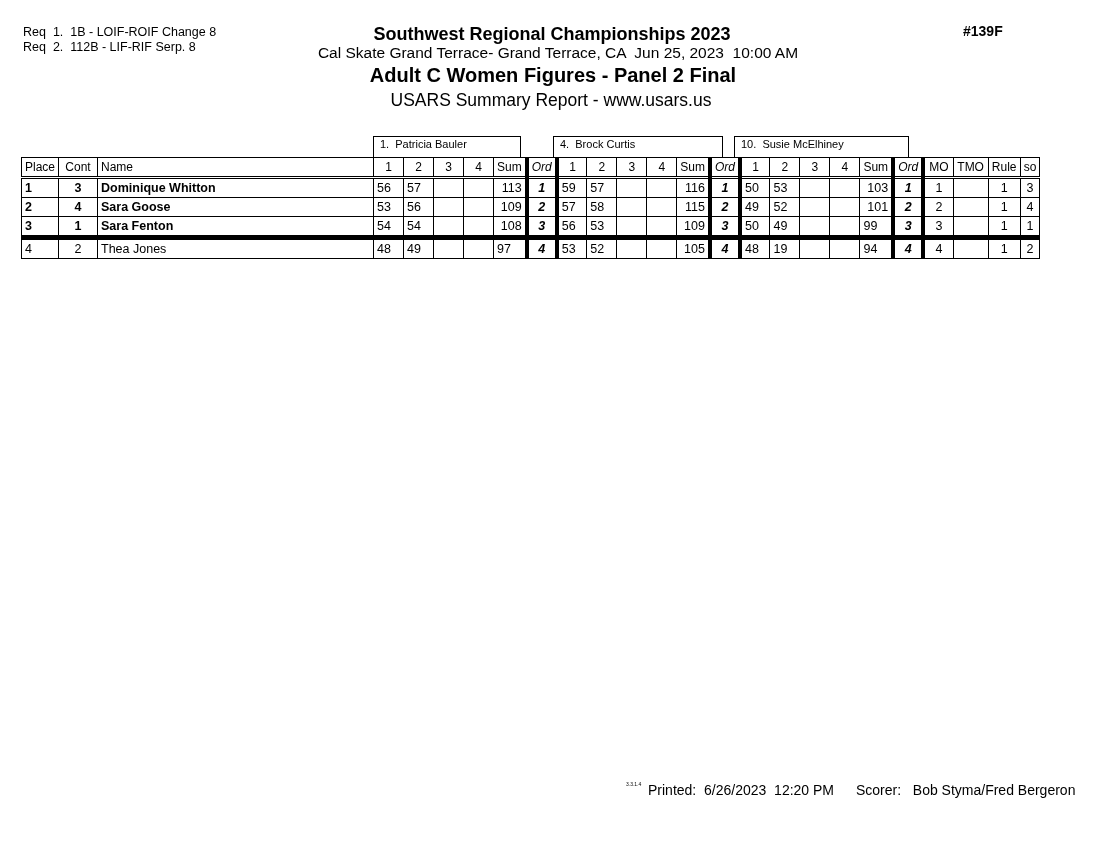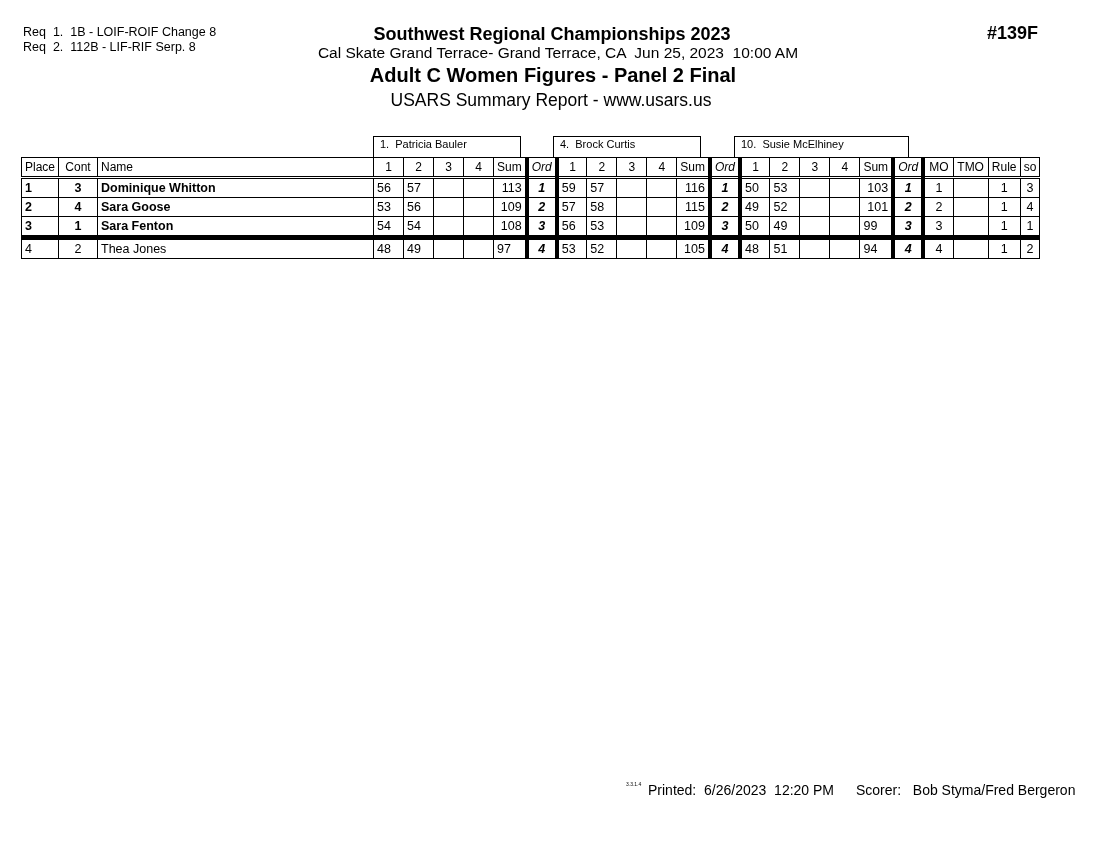--- a/index.html
+++ b/index.html
@@ -4,21 +4,21 @@
 <style>
   html, body { margin: 0; padding: 0; background: #ffffff; }
   body { width: 1100px; height: 850px; position: relative; overflow: hidden;
          font-family: "Liberation Sans", sans-serif; color: #000; }
   .req { position: absolute; left: 23px; font-size: 12.5px; line-height: 15px; white-space: pre; }
   .center { position: absolute; left: 0; width: 1100px; text-align: center; white-space: pre; }
   .title { top: 24px; font-size: 18px; font-weight: bold; left: 0; width: 1104px; }
   .venue { top: 44px; font-size: 15.5px; left: 16px; width: 1084px; }
   .event { top: 64px; font-size: 20px; font-weight: bold; left: 0; width: 1106px; }
   .subtitle { top: 90px; font-size: 17.5px; left: 0; width: 1102px; }
-  .evnum { position: absolute; left: 963px; top: 23px; font-size: 18px; font-weight: bold; margin-left: 24px; }
+  .evnum { position: absolute; left: 963px; top: 23px; font-size: 14px; font-weight: bold; }
 
   .judgebox { position: absolute; top: 136px; height: 21px; border: 1px solid #000; border-bottom: none;
               box-sizing: border-box; font-size: 11px; padding: 1px 0 0 6px; white-space: pre; }
 
   table.grid { position: absolute; left: 21px; top: 157px; border-collapse: collapse; table-layout: fixed; padding-left: 22px; }
   table.grid td { border: 1px solid #000; height: 19px; padding: 0 3px; font-size: 12.5px; line-height: 18px;
                   box-sizing: border-box; white-space: nowrap; overflow: hidden; }
   table.grid tr.hdr td { font-size: 12px; text-align: center; border-bottom: 3px double #000; }
   table.grid tr.hdr td.left { text-align: left; }
   td.c { text-align: center; }
@@ -37,21 +37,21 @@
 <div class="req" style="top:25px">Req  1.  1B - LOIF-ROIF Change 8</div>
 <div class="req" style="top:40px">Req  2.  112B - LIF-RIF Serp. 8</div>
 
 <div class="center title">Southwest Regional Championships 2023</div>
 <div class="center venue">Cal Skate Grand Terrace- Grand Terrace, CA  Jun 25, 2023  10:00 AM</div>
 <div class="center event">Adult C Women Figures - Panel 2 Final</div>
 <div class="center subtitle">USARS Summary Report - www.usars.us</div>
 <div class="evnum">#139F</div>
 
 <div class="judgebox" style="left:373px;width:148px">1.  Patricia Bauler</div>
-<div class="judgebox" style="left:553px;width:148px">4.  Brock Curtis</div>
+<div class="judgebox" style="left:553px;width:170px">4.  Brock Curtis</div>
 <div class="judgebox" style="left:734px;width:175px">10.  Susie McElhiney</div>
 
 <table class="grid">
   <colgroup>
     <col style="width:37px">
       <col style="width:39px">
       <col style="width:276px">
     <col style="width:30px">
       <col style="width:30px">
       <col style="width:30px">
@@ -198,21 +198,21 @@
     <td class="l"></td>
     <td class="l">97</td>
     <td class="ord">4</td>
     <td class="l">53</td>
     <td class="l">52</td>
     <td class="l"></td>
     <td class="l"></td>
     <td class="r">105</td>
     <td class="ord">4</td>
     <td class="l">48</td>
-    <td class="l">51</td>
+    <td class="l">19</td>
     <td class="l"></td>
     <td class="l"></td>
     <td class="l">94</td>
     <td class="ord">4</td>
     <td class="c">4</td>
     <td class="c"></td>
     <td class="c">1</td>
     <td class="c">2</td>
   </tr>
 </tbody>

